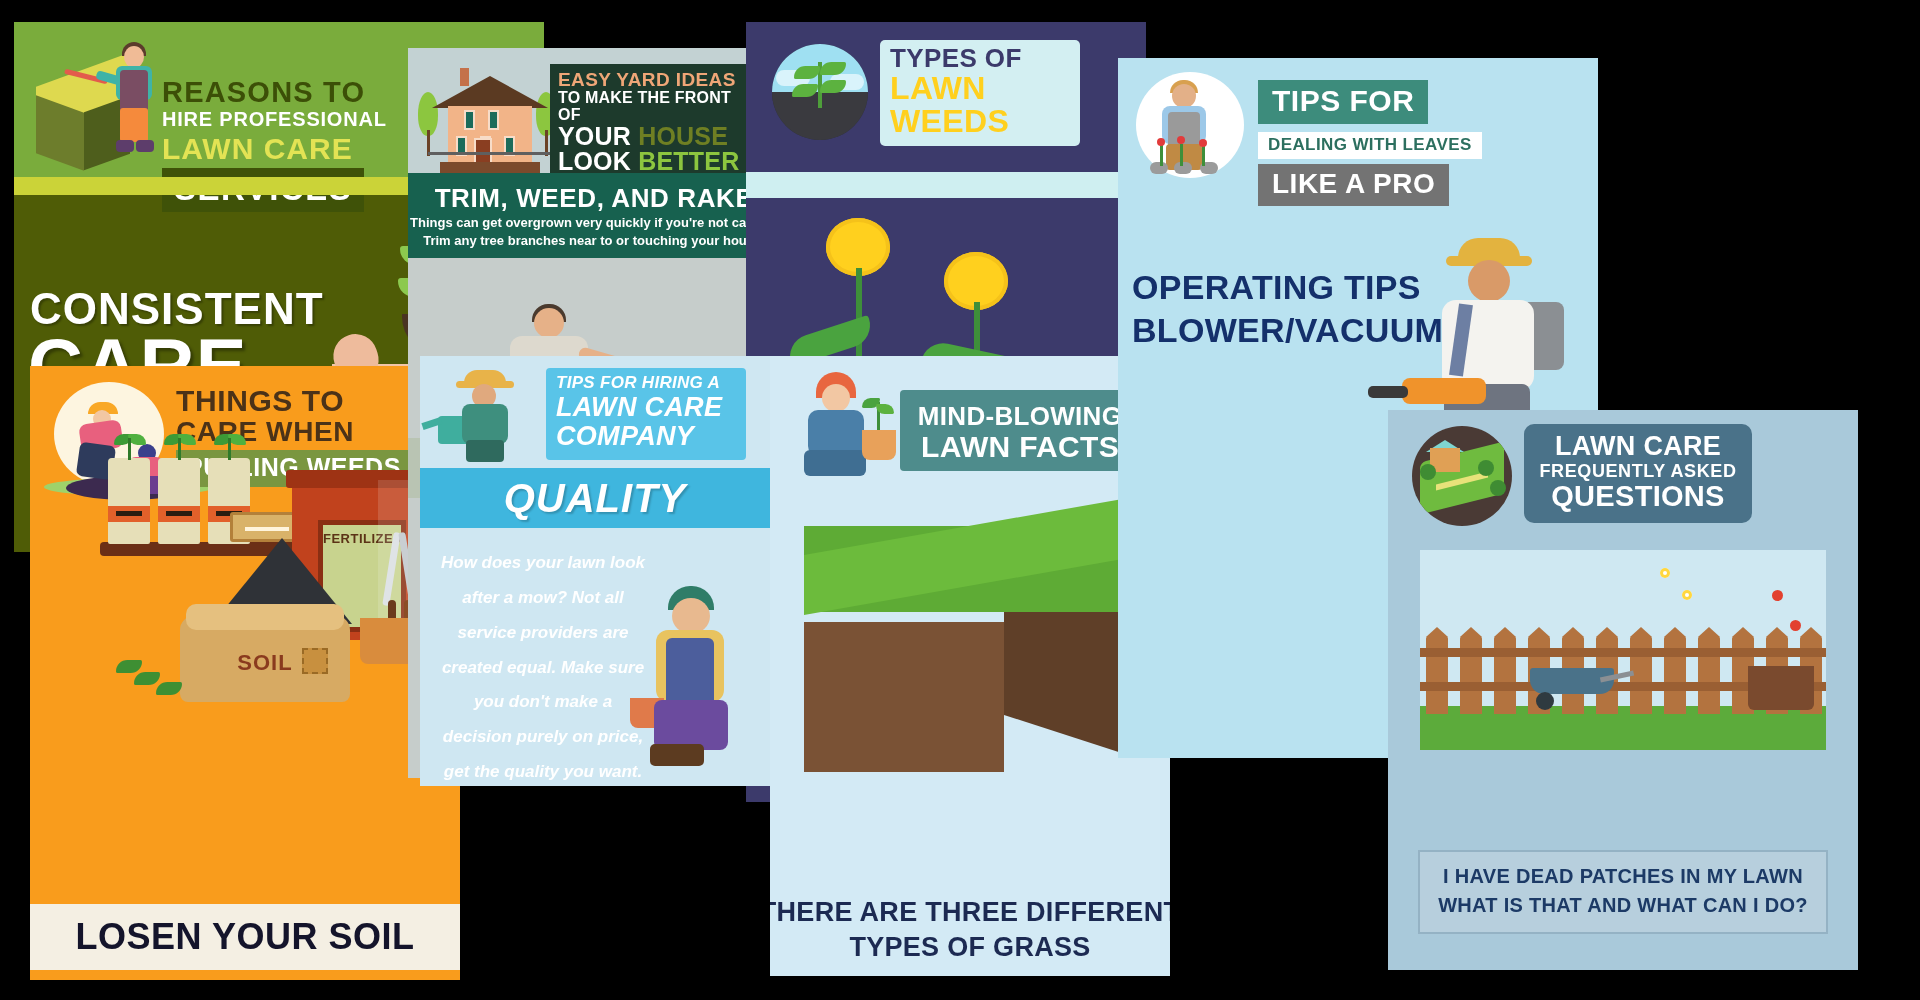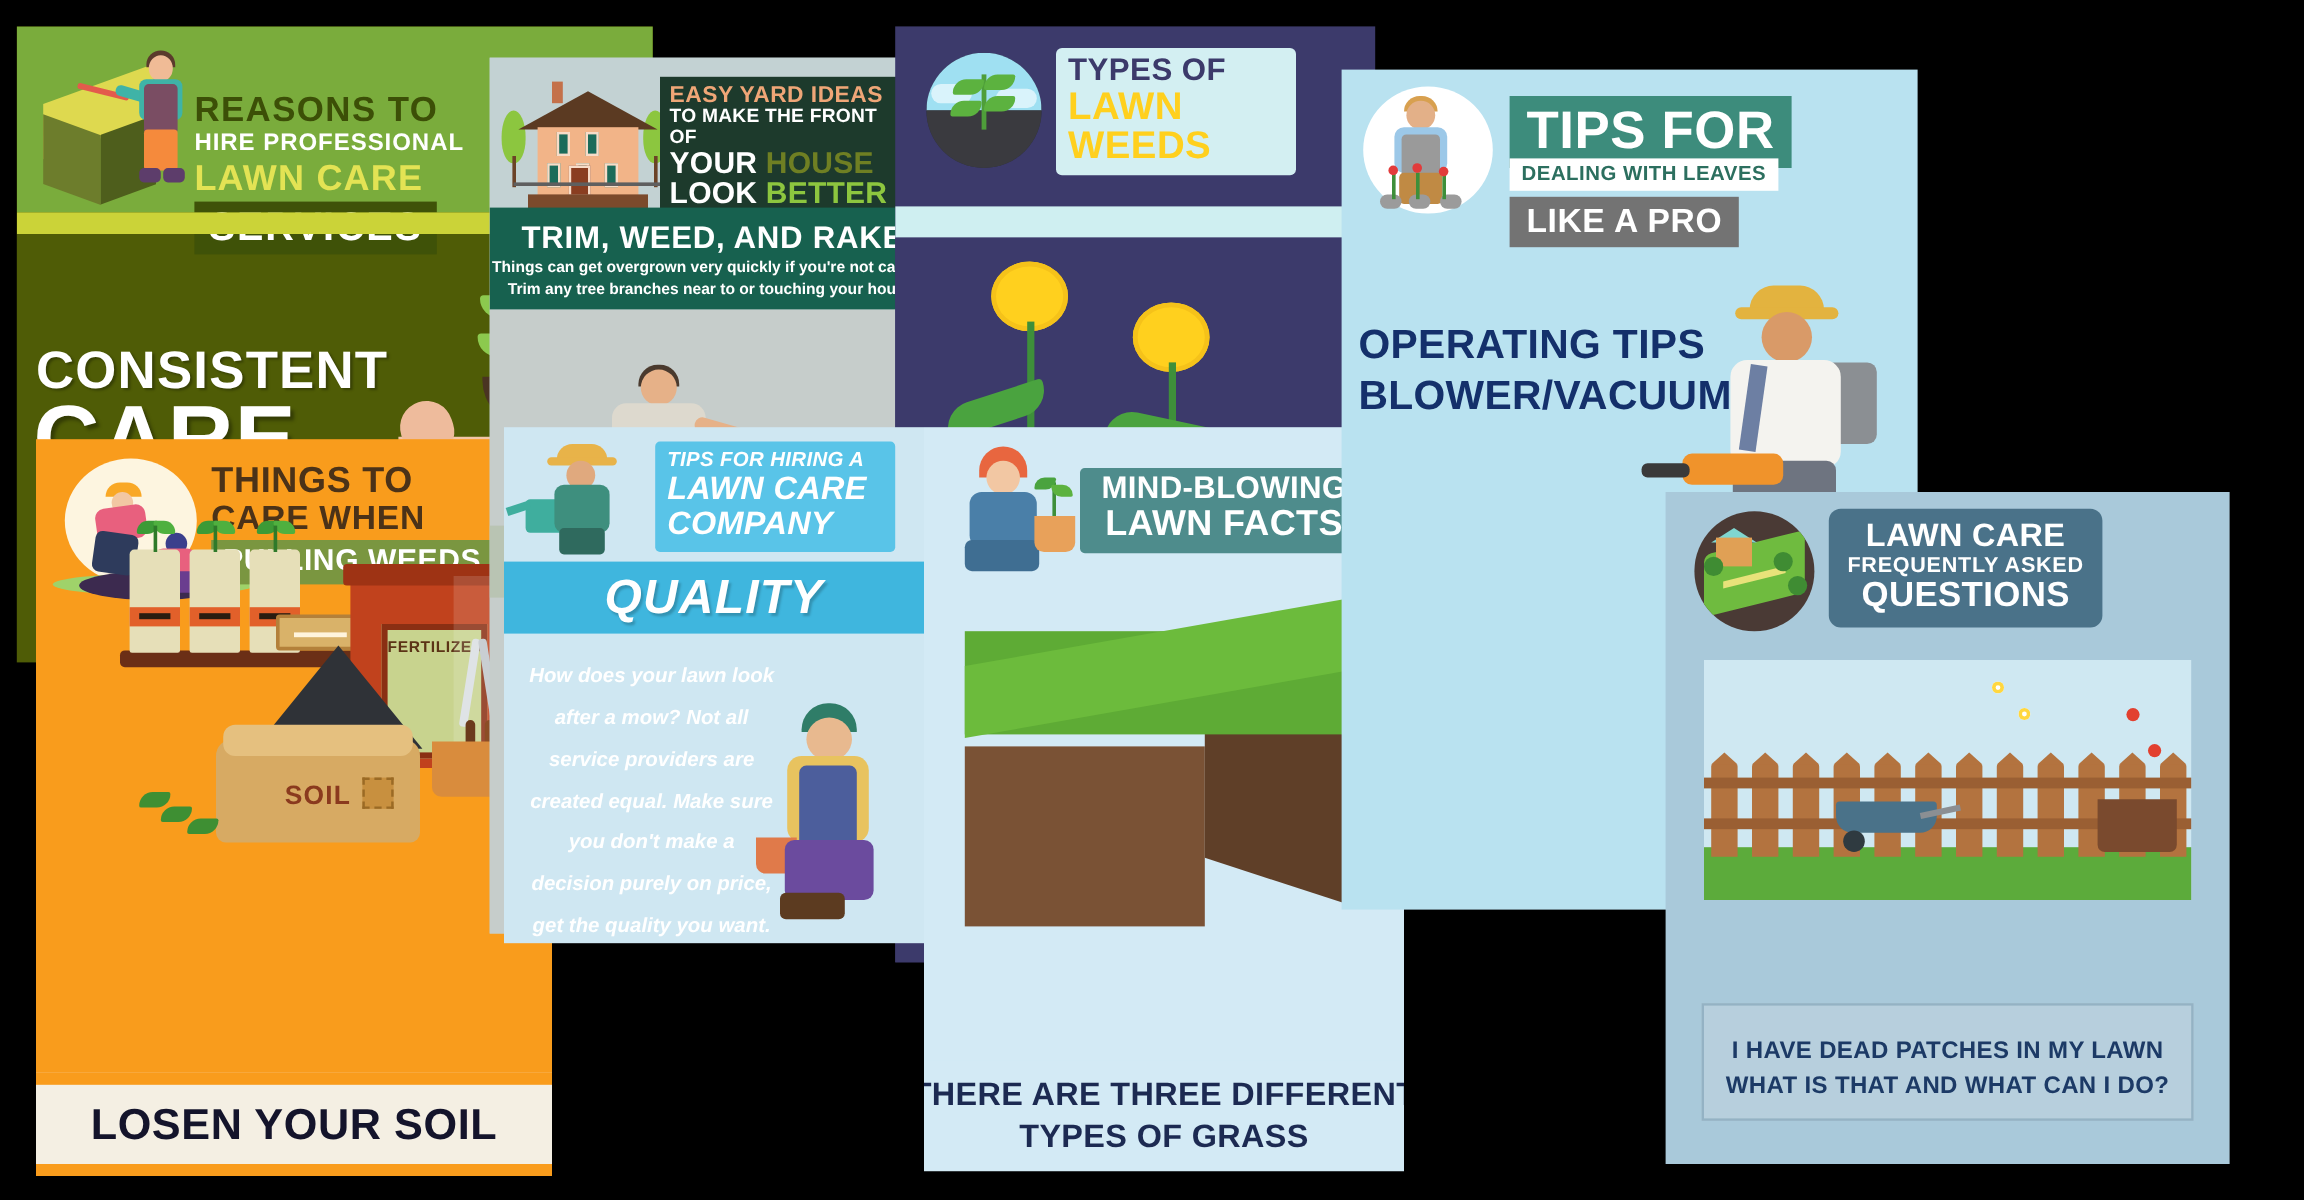--- a/index.html
+++ b/index.html
@@ -193,21 +193,21 @@
 
   
   #card-facts { left: 770px; top: 356px; width: 400px; height: 620px; background:#d3eaf5; }
   .factsperson{position:absolute;left:20px;top:14px;width:110px;height:110px;}
   .factsperson .hr{position:absolute;left:26px;top:2px;width:40px;height:26px;border-radius:20px 20px 0 0;background:#e8663f;}
   .factsperson .hd{position:absolute;left:32px;top:14px;width:28px;height:28px;border-radius:50%;background:#f2c7a3;}
   .factsperson .bd{position:absolute;left:18px;top:40px;width:56px;height:46px;border-radius:10px;background:#4a7fa8;}
   .factsperson .lg{position:absolute;left:14px;top:80px;width:62px;height:26px;background:#3f6e92;border-radius:6px;}
   .factsperson .pot{position:absolute;left:72px;top:60px;width:34px;height:30px;background:#e8a15a;border-radius:0 0 8px 8px;}
   .factsperson .plt{position:absolute;left:74px;top:28px;width:30px;height:34px;}
-  #c6-titlebox{position:absolute;left:130px;top:34px;width:240px;background:#4e8c8c;border-radius:4px;padding:2px 10px 9px;text-align:center;}
+  #c6-titlebox{position:absolute;left:130px;top:34px;width:240px;background:#4e8c8c;border-radius:4px;padding:12px 10px 9px;text-align:center;}
   .mf1{font-size:26px;font-weight:bold;color:#fff;letter-spacing:.3px;line-height:1.1;}
   .mf2{font-size:30px;font-weight:bold;color:#fff;letter-spacing:.3px;line-height:1.05;}
   .turf{position:absolute;left:34px;top:170px;width:330px;height:280px;}
   .turf .grasstop{position:absolute;left:0;top:0;width:330px;height:86px;background:#5eab35;}
   .turf .grassskew{position:absolute;left:0;top:0;width:330px;height:60px;background:#6cbb3c;transform:skewY(-10deg);}
   .turf .soilfront{position:absolute;left:0;top:96px;width:200px;height:150px;background:#7a5235;}
   .turf .soilside{position:absolute;left:200px;top:60px;width:130px;height:150px;background:#5f3f28;transform:skewY(18deg);}
   #c6-footer{position:absolute;left:0;bottom:0;width:100%;height:92px;background:#d3eaf5;display:flex;flex-direction:column;align-items:center;justify-content:center;}
   #c6-footer div{font-size:27px;font-weight:bold;color:#1c2a52;letter-spacing:.3px;line-height:1.3;white-space:nowrap;}
 
@@ -218,21 +218,21 @@
   .lc-man .hr{position:absolute;left:34px;top:8px;width:28px;height:13px;border-radius:14px 14px 0 0;background:#d8a04f;}
   .lc-man .bd{position:absolute;left:26px;top:34px;width:44px;height:38px;border-radius:8px;background:#9cc8e8;}
   .lc-man .ap{position:absolute;left:32px;top:40px;width:32px;height:38px;background:#9a9a9a;border-radius:4px;}
   .lc-man .lg{position:absolute;left:30px;top:72px;width:36px;height:26px;background:#c08a44;border-radius:4px;}
   .flowerbed{position:absolute;left:8px;bottom:4px;width:96px;height:34px;}
   .flowerbed .rock{position:absolute;bottom:0;width:18px;height:12px;border-radius:8px;background:#9b9b9b;}
   .flowerbed .st{position:absolute;bottom:8px;width:3px;height:22px;background:#3e8f3a;}
   .flowerbed .fl{position:absolute;width:8px;height:8px;border-radius:50%;background:#e23b3b;}
 
   .leaf-t1{position:absolute;left:140px;top:22px;background:#3d8c7c;padding:4px 14px 6px;}
-  .leaf-t1 span{font-size:44px;font-weight:bold;color:#fff;letter-spacing:.5px;}
+  .leaf-t1 span{font-size:30px;font-weight:bold;color:#fff;letter-spacing:.5px;}
   .leaf-t2{position:absolute;left:140px;top:74px;background:#fff;padding:3px 10px 4px;}
   .leaf-t2 span{font-size:17px;font-weight:bold;color:#2c6f5f;letter-spacing:.4px;}
   .leaf-t3{position:absolute;left:140px;top:106px;background:#737373;padding:4px 14px 6px;}
   .leaf-t3 span{font-size:28px;font-weight:bold;color:#fff;letter-spacing:.5px;}
   #c7-heading{position:absolute;left:14px;top:208px;width:300px;font-size:34px;font-weight:bold;color:#14306b;line-height:1.25;letter-spacing:.3px;}
   .blowerman{position:absolute;right:6px;top:180px;width:200px;height:230px;}
   .blowerman .hat{position:absolute;left:66px;top:0;width:62px;height:20px;border-radius:28px 28px 0 0;background:#e3b33f;}
   .blowerman .brim{position:absolute;left:54px;top:18px;width:86px;height:10px;border-radius:6px;background:#e3b33f;}
   .blowerman .hd{position:absolute;left:76px;top:22px;width:42px;height:42px;border-radius:50%;background:#d99a68;}
   .blowerman .bd{position:absolute;left:50px;top:62px;width:92px;height:90px;border-radius:14px;background:#f4f3ef;}
@@ -263,21 +263,21 @@
   .rail{position:absolute;left:0;width:100%;height:9px;background:#9a5f33;}
   .lawnstrip{position:absolute;left:0;bottom:0;width:100%;height:44px;background:#5cab3b;}
   .barrow{position:absolute;left:110px;bottom:40px;width:100px;height:42px;}
   .barrow .tub{position:absolute;left:0;top:0;width:84px;height:26px;background:#4a7289;border-radius:3px 3px 14px 14px;}
   .barrow .wh{position:absolute;left:6px;top:24px;width:18px;height:18px;border-radius:50%;background:#2f3a40;}
   .barrow .hd{position:absolute;left:70px;top:6px;width:34px;height:5px;background:#8b8f93;transform:rotate(-12deg);}
   .planter{position:absolute;right:12px;bottom:40px;width:66px;height:44px;background:#7a4a2e;border-radius:0 0 6px 6px;}
   .daisy{position:absolute;width:10px;height:10px;border-radius:50%;background:#fff;box-shadow:0 0 0 3px #ffd740 inset;}
   .tomato{position:absolute;width:11px;height:11px;border-radius:50%;background:#e2402f;}
 
-  #c8-question{position:absolute;left:30px;bottom:36px;width:410px;background:#b7cfdd;border:2px solid #94b2c4;padding:24px 8px 12px;text-align:center;}
+  #c8-question{position:absolute;left:30px;bottom:36px;width:410px;background:#b7cfdd;border:2px solid #94b2c4;padding:10px 8px 12px;text-align:center;}
   #c8-question div{font-size:20px;font-weight:bold;color:#1c3a66;letter-spacing:.3px;line-height:1.45;white-space:nowrap;}
 </style>
 </head>
 <body>
 
 <div id="stage">
 
   <div class="card" id="card-reasons">
     <div id="c1-head">
       <div class="hedge">

